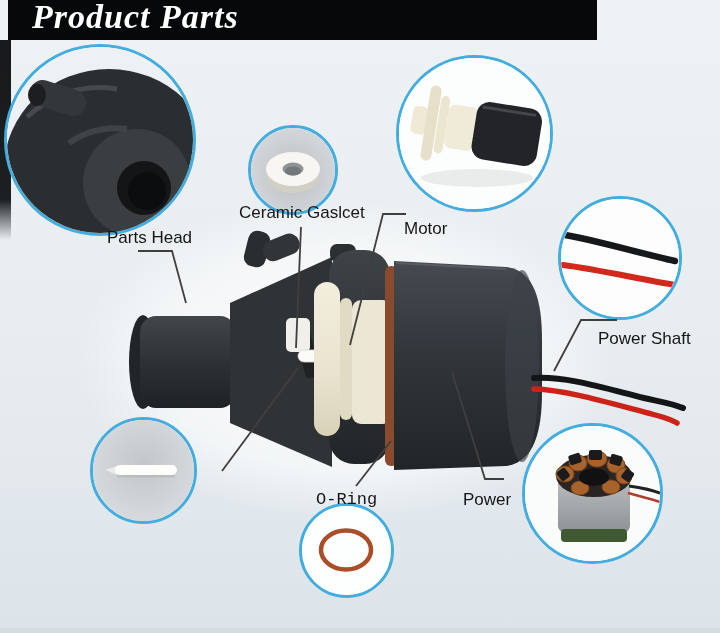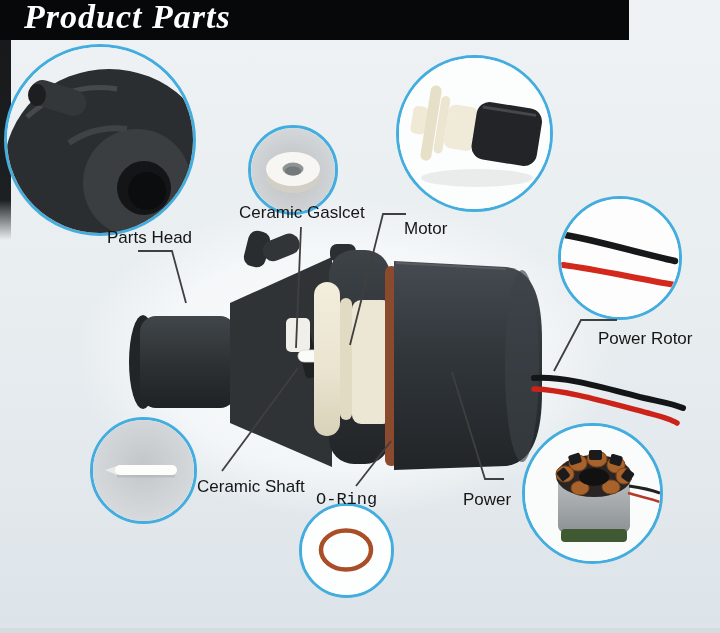--- a/index.html
+++ b/index.html
@@ -2,21 +2,21 @@
 <html><head>
 <meta charset="utf-8">
 <style>
   html,body{margin:0;padding:0;}
   .page{
     position:relative;width:720px;height:633px;overflow:hidden;
     background:linear-gradient(180deg,#eef2f4 0%,#e8edf0 50%,#dde4e9 100%);
     font-family:"Liberation Sans",sans-serif;
   }
   
-  .banner{position:absolute;left:0;top:0;width:589px;height:40px;background:#060809;z-index:6;padding-left:40px;}
+  .banner{position:absolute;left:8px;top:0;width:589px;height:40px;background:#060809;z-index:6;}
   .title{
     position:absolute;left:24px;top:-2px;color:#ffffff;
     font-family:"Liberation Serif",serif;font-style:italic;font-weight:700;
     font-size:34px;letter-spacing:1px;white-space:nowrap;
   }
   
   .left-bleed{
     position:absolute;left:0;top:40px;width:11px;height:200px;z-index:1;
     background:linear-gradient(180deg,#17191b 0%,#1d2022 80%,rgba(29,32,34,0) 100%);
   }
@@ -231,22 +231,21 @@
     <polyline points="406,214 383,214 350,345"></polyline>
     <polyline points="617,320 581,320 554,371"></polyline>
     <polyline points="222,471 298,368"></polyline>
     <polyline points="356,486 391,441"></polyline>
     <polyline points="452,372 485,479 504,479"></polyline>
   </svg>
 
   <div class="lbl l-pumphead">Parts Head</div>
   <div class="lbl l-gasket">Ceramic Gaslcet</div>
   <div class="lbl l-rotor">Motor</div>
-  <div class="lbl l-power">Power Rotor</div>
-  <div class="lbl l-shaft">Ceramic Shaft</div>
+  <div class="lbl l-power">Power Shaft</div>
   <div class="lbl l-oring">O-Ring</div>
   <div class="lbl l-motor">Power</div>
 
   <div class="left-bleed"></div>
   <div class="bottom-strip"></div>
 
   <div class="banner">
     <span class="title">Product Parts</span>
   </div>
 </div>

